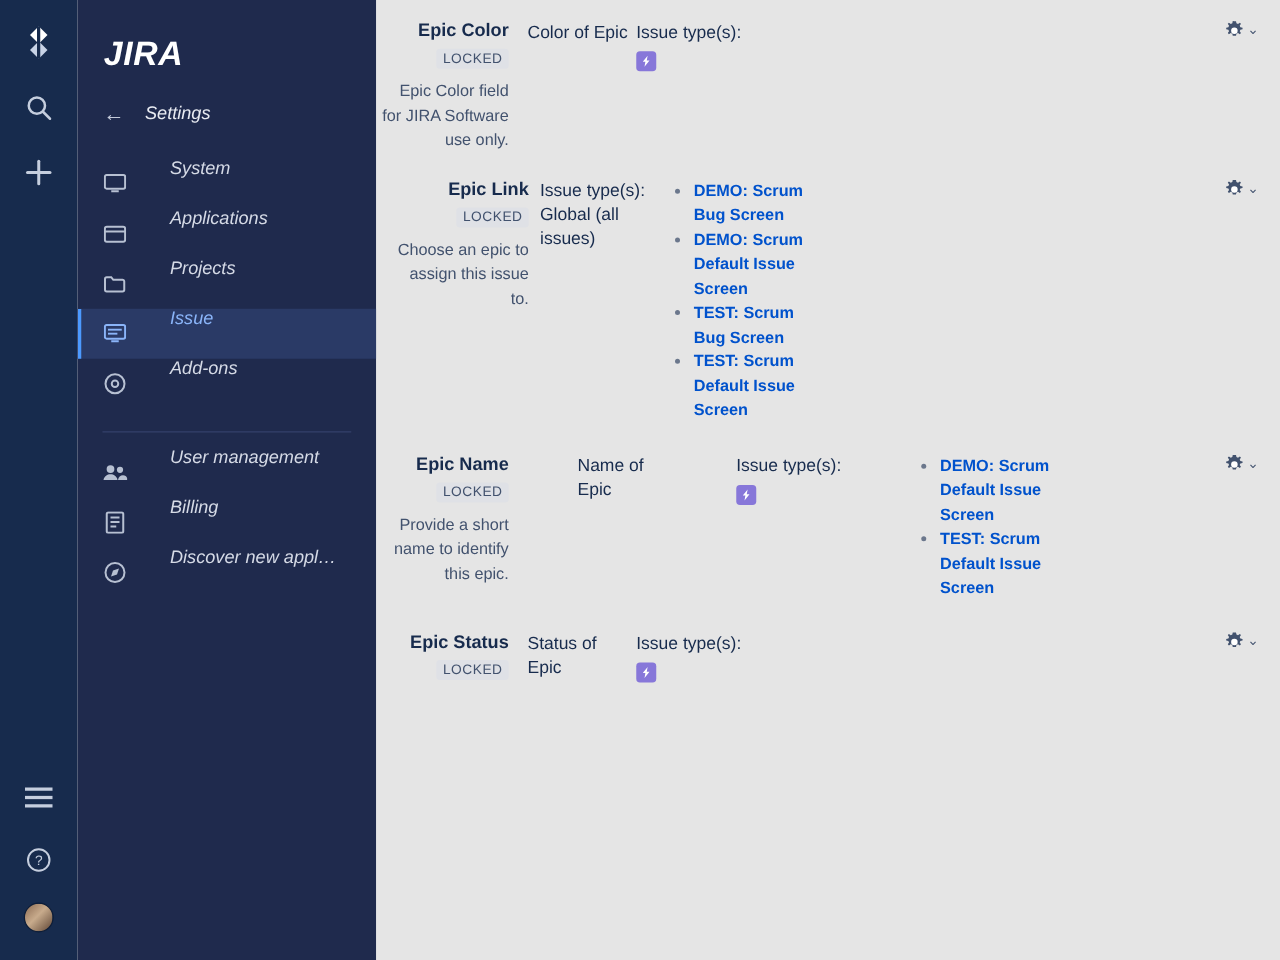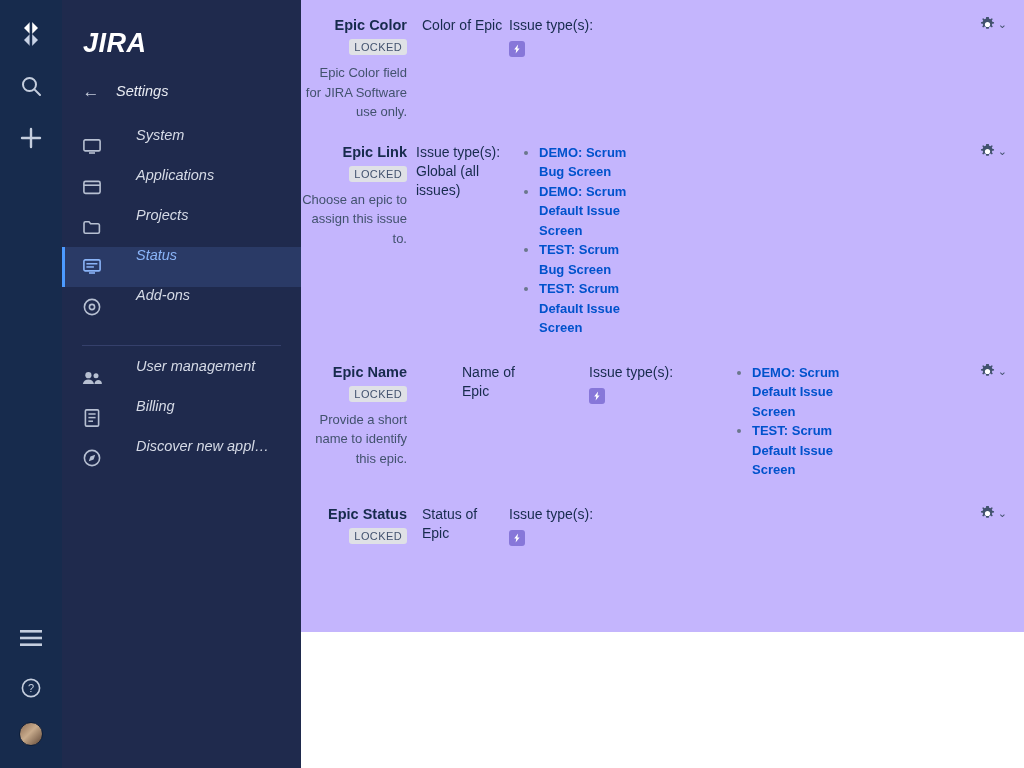--- a/index.html
+++ b/index.html
@@ -75,22 +75,22 @@
   }
   .nav-item .ic { width: 20px; display:flex; align-items:center; justify-content:center; color:#b7c0d2; }
   .nav-item.active { background: #2a3a66; color: #8ab4f8; box-shadow: inset 3px 0 0 #4c9aff; }
   .nav-item.active .ic { color: #8ab4f8; }
   .nav-sep { height: 1px; background: #35406b; margin: 18px 20px 0 20px; }
   .nav-group2 { margin-top: 12px; }
 
   
   .main {
     flex: 1 1 auto;
-    height: 632px;
-    background: #c4b5fd;
+    height: 768px;
+    background: #e5e5e5;
     overflow: hidden;
     position: relative;
   }
   .fields { padding: 0; }
   .field-row {
     display: flex;
     padding: 14px 0 0 0;
     position: relative;
   }
   .col-name {
@@ -238,21 +238,21 @@
       </div>
       <div class="nav-item active">
         <span class="ic">
           <svg width="18" height="16" viewBox="0 0 18 16" aria-hidden="true">
             <rect x="0.9" y="0.9" width="16.2" height="11" rx="1.4" fill="none" stroke="currentColor" stroke-width="1.6"></rect>
             <rect x="3.4" y="4" width="11" height="1.5" fill="currentColor"></rect>
             <rect x="3.4" y="7.2" width="7.5" height="1.5" fill="currentColor"></rect>
             <rect x="6" y="13.2" width="6" height="1.6" fill="currentColor"></rect>
           </svg>
         </span>
-        <span>Status</span>
+        <span>Issue</span>
       </div>
       <div class="nav-item">
         <span class="ic">
           <svg width="18" height="18" viewBox="0 0 18 18" aria-hidden="true">
             <circle cx="9" cy="9" r="7.6" fill="none" stroke="currentColor" stroke-width="1.6"></circle>
             <circle cx="9" cy="9" r="2.6" fill="none" stroke="currentColor" stroke-width="1.6"></circle>
           </svg>
         </span>
         <span>Add-ons</span>
       </div>
@@ -320,21 +320,21 @@
               <svg width="17" height="17" viewBox="0 0 17 17" aria-hidden="true">
                 <path d="M8.5 0.9 l1.3 0 0.35 1.75 1.25 0.52 1.45 -1 0.92 0.92 -1 1.45 0.52 1.25 1.75 0.35 0 1.3 -1.75 0.35 -0.52 1.25 1 1.45 -0.92 0.92 -1.45 -1 -1.25 0.52 -0.35 1.75 -1.3 0 -1.3 0 -0.35 -1.75 -1.25 -0.52 -1.45 1 -0.92 -0.92 1 -1.45 -0.52 -1.25 -1.75 -0.35 0 -1.3 1.75 -0.35 0.52 -1.25 -1 -1.45 0.92 -0.92 1.45 1 1.25 -0.52 0.35 -1.75 z" fill="#42526e"></path>
                 <circle cx="8.5" cy="8.5" r="2.6" fill="#ffffff"></circle>
               </svg>
             </span>
             <span class="chev">⌄</span>
           </div>
         </div>
       </div>
 
-      <div class="field-row" style="padding-top:21px;">
+      <div class="field-row" style="padding-top:21px;padding-left:16px;">
         <div class="col-name">
           <div class="fname">Epic Link</div>
           <div class="lozenge">LOCKED</div>
           <div class="fdesc">Choose an epic to assign this issue to.</div>
         </div>
         <div class="col-issue">
           <div>Issue type(s):</div>
           <div>Global (all issues)</div>
         </div>
         <div class="col-screens">

